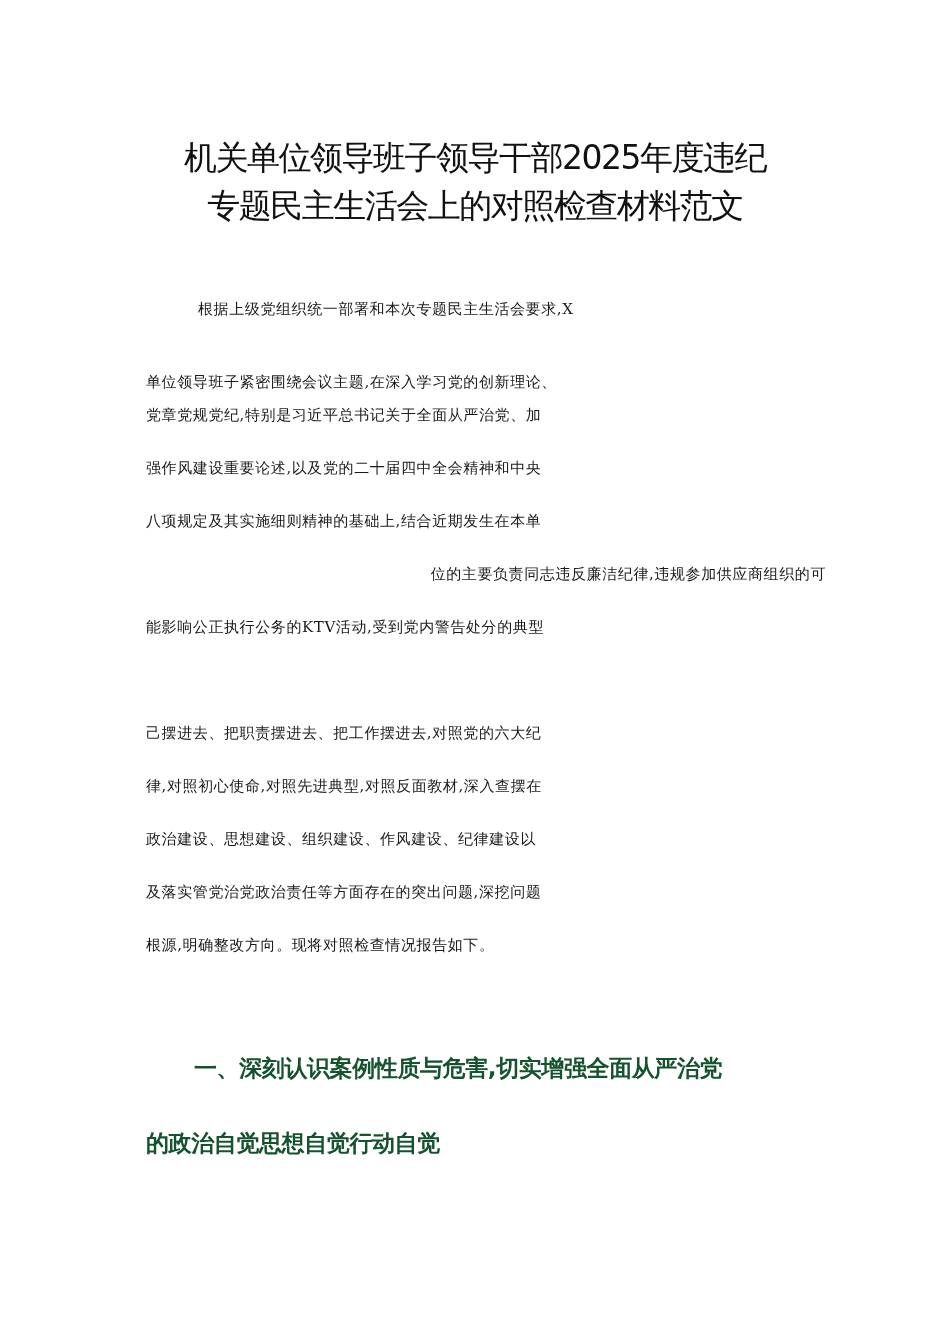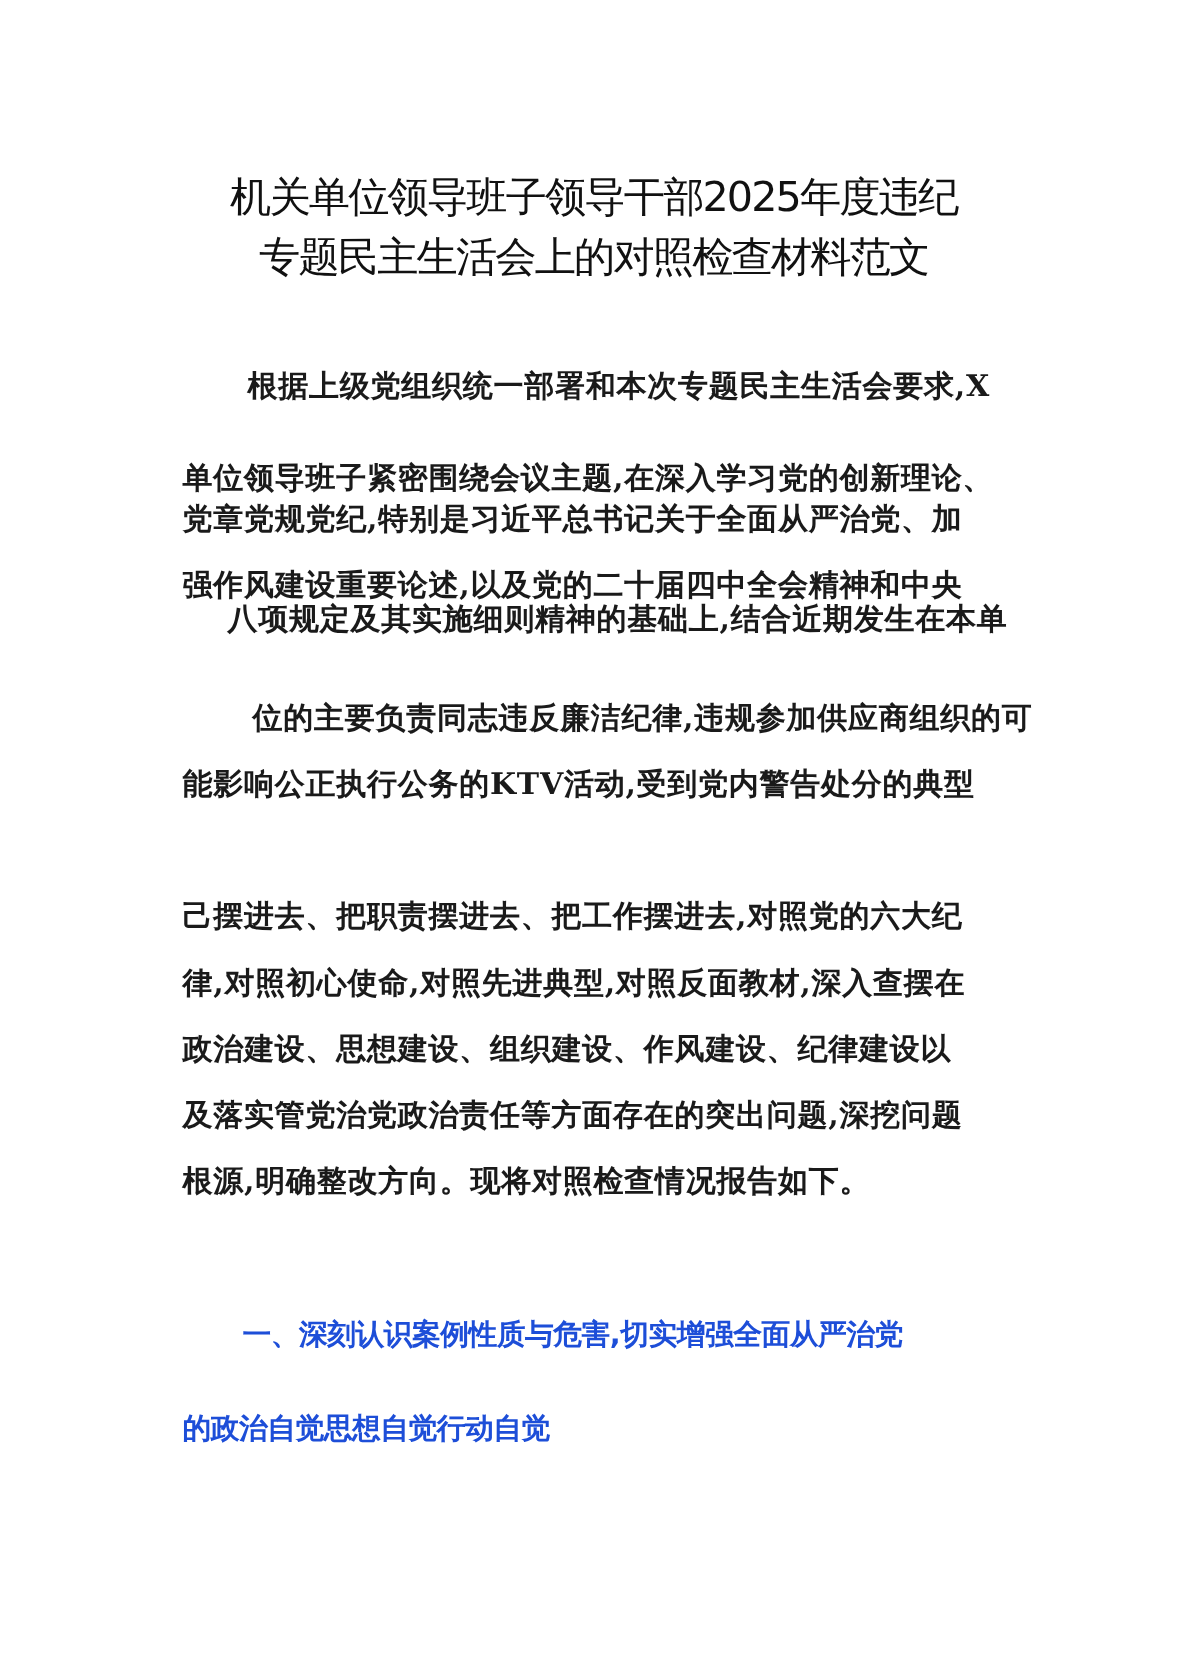--- a/index.html
+++ b/index.html
@@ -5,44 +5,44 @@
     html, body { margin: 0; padding: 0; background: #ffffff; }
     body { width: 950px; height: 1344px; position: relative; overflow: hidden; }
     .page { position: absolute; left: 0; top: 0; width: 950px; height: 1168px; background: #ffffff; }
     .title-line {
       position: absolute; left: 0; width: 950px; text-align: center;
       font-family: "DejaVu Sans", sans-serif; font-size: 33px; color: #111111;
       letter-spacing: -1.5px; line-height: 40px; white-space: nowrap;
     }
     .body-line {
       position: absolute; left: 146px; width: 680px;
-      font-family: "DejaVu Serif", serif; font-size: 24px; color: #1a1a1a;
-      line-height: 30px; white-space: nowrap; letter-spacing: 0.6px; font-weight: bold;
+      font-family: "DejaVu Serif", serif; font-size: 15px; color: #1a1a1a;
+      line-height: 30px; white-space: nowrap; letter-spacing: 0.6px;
     }
     .body-line.indent { left: 198px; }
     .heading-line {
       position: absolute; left: 146px; width: 680px;
-      font-family: "DejaVu Sans", sans-serif; font-size: 23px; color: #1d4ed8;
+      font-family: "DejaVu Sans", sans-serif; font-size: 23px; color: #14532d;
       line-height: 30px; white-space: nowrap; font-weight: bold; letter-spacing: -0.4px;
     }
     .heading-line.indent { left: 194px; }
   </style>
 </head>
 <body>
 
 <div class="page">
 
   <div class="title-line" style="top:138px;">机关单位领导班子领导干部2025年度违纪</div>
   <div class="title-line" style="top:186px;">专题民主生活会上的对照检查材料范文</div>
 
   <div class="body-line indent" style="top:294px;">根据上级党组织统一部署和本次专题民主生活会要求,X</div>
   <div class="body-line" style="top:347px;margin-top:20px;">单位领导班子紧密围绕会议主题,在深入学习党的创新理论、</div>
   <div class="body-line" style="top:400px;">党章党规党纪,特别是习近平总书记关于全面从严治党、加</div>
   <div class="body-line" style="top:453px;">强作风建设重要论述,以及党的二十届四中全会精神和中央</div>
-  <div class="body-line" style="top:480px;margin-left:36px;">八项规定及其实施细则精神的基础上,结合近期发生在本单</div>
+  <div class="body-line" style="top:506px;">八项规定及其实施细则精神的基础上,结合近期发生在本单</div>
   <div class="body-line" style="top:559px;text-align:right;">位的主要负责同志违反廉洁纪律,违规参加供应商组织的可</div>
   <div class="body-line" style="top:612px;">能影响公正执行公务的KTV活动,受到党内警告处分的典型</div>
   <div class="body-line" style="top:718px;">己摆进去、把职责摆进去、把工作摆进去,对照党的六大纪</div>
   <div class="body-line" style="top:771px;">律,对照初心使命,对照先进典型,对照反面教材,深入查摆在</div>
   <div class="body-line" style="top:824px;">政治建设、思想建设、组织建设、作风建设、纪律建设以</div>
   <div class="body-line" style="top:877px;">及落实管党治党政治责任等方面存在的突出问题,深挖问题</div>
   <div class="body-line" style="top:930px;">根源,明确整改方向。现将对照检查情况报告如下。</div>
 
   <div class="heading-line indent" style="top:1053px;">一、深刻认识案例性质与危害,切实增强全面从严治党</div>
   <div class="heading-line" style="top:1128px;">的政治自觉思想自觉行动自觉</div>

